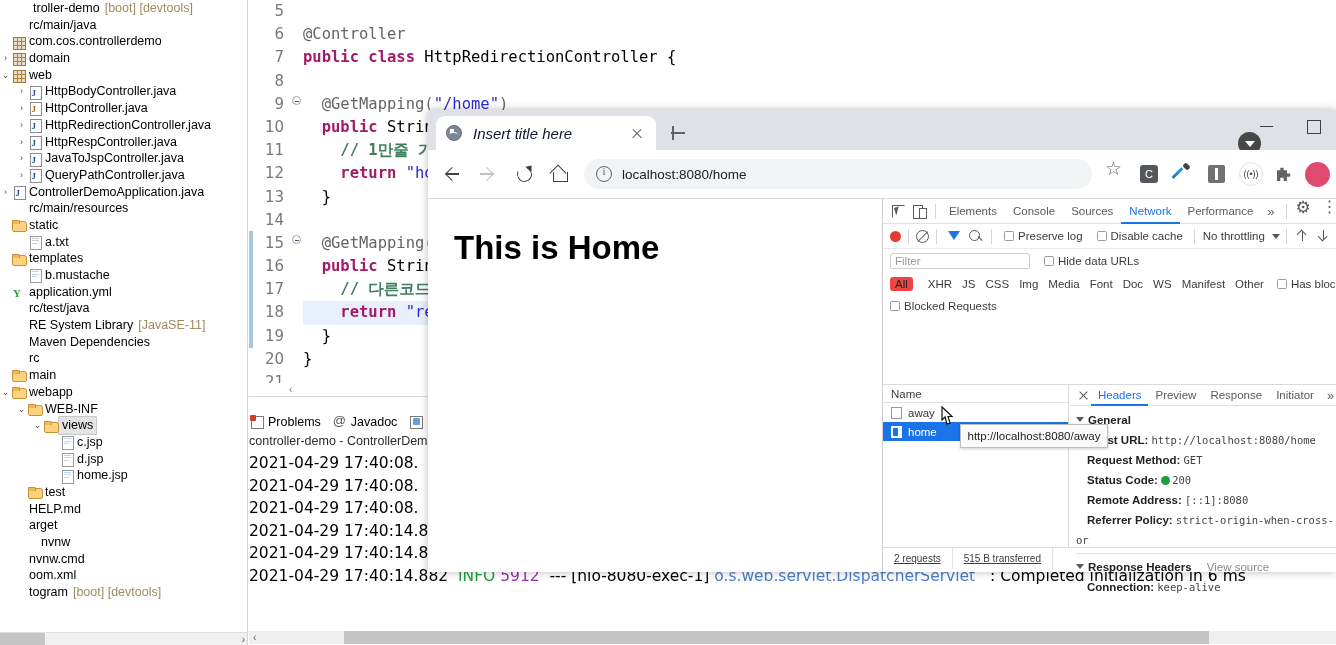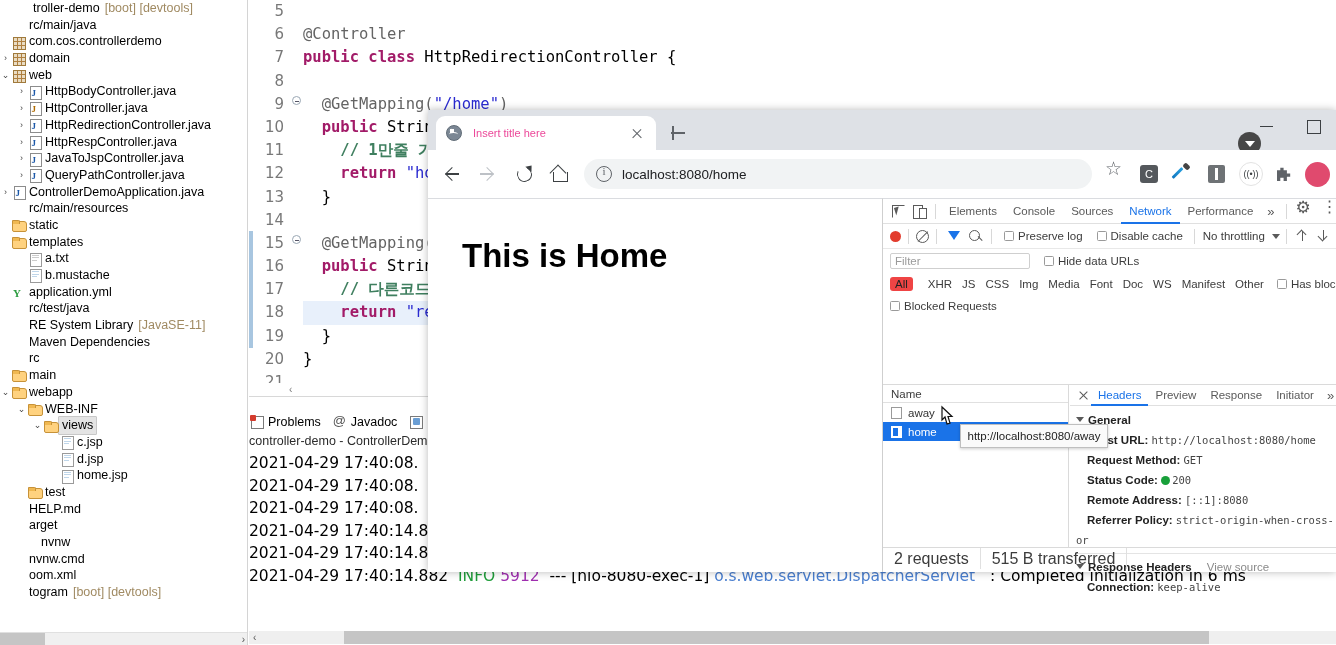--- a/index.html
+++ b/index.html
@@ -156,21 +156,21 @@
     position:absolute;left:8px;top:6px;width:220px;height:34px;background:#fff;
     border-radius:9px 9px 0 0;display:flex;align-items:center;padding:0 10px;
   }
   .favicon{
     width:16px;height:16px;border-radius:50%;
     background:radial-gradient(circle at 35% 35%, #fff 0 18%, #7b8794 19% 100%);
     border:1.5px solid #5f6b76; flex:0 0 16px; position:relative;
   }
   .favicon::after{content:"";position:absolute;left:2px;top:6px;width:9px;height:4px;
     border-top:1.5px solid #fff;border-radius:50%;}
-  .b-tab-title{flex:1;margin-left:11px;font-size:11px;color:#ec4899;overflow:hidden;white-space:nowrap;}
+  .b-tab-title{flex:1;margin-left:11px;font-size:15px;color:#0f172a;overflow:hidden;white-space:nowrap;font-style:italic;}
   .b-tab-close{width:18px;height:18px;position:relative;cursor:pointer;flex:0 0 18px;}
   .b-tab-close::before,.b-tab-close::after{content:"";position:absolute;left:3px;top:8.5px;
     width:12px;height:1.4px;background:#5f6368;}
   .b-tab-close::before{transform:rotate(45deg);} .b-tab-close::after{transform:rotate(-45deg);}
   .b-newtab{position:absolute;left:238px;top:11px;width:24px;height:24px;}
   .b-newtab::before,.b-newtab::after{content:"";position:absolute;background:#5f6368;}
   .b-newtab::before{left:5px;top:11px;width:14px;height:1.6px;}
   .b-newtab::after{left:6.2px;top:4.8px;width:1.6px;height:14px;}
   .b-wincontrols{position:absolute;right:0;top:0;height:40px;display:flex;align-items:flex-start;}
   .b-wc{width:46px;height:32px;position:relative;}
@@ -225,21 +225,21 @@
   .ico-puzzle::after{content:"";position:absolute;left:6px;top:6px;width:15px;height:15px;
     background:#5f6368;
     clip-path:polygon(0% 28%,22% 28%,22% 12%,44% 12%,44% 28%,66% 28%,66% 50%,88% 50%,88% 72%,66% 72%,66% 100%,44% 100%,44% 78%,22% 78%,22% 100%,0% 100%);}
   .ico-avatar{width:25px;height:25px;border-radius:50%;background:#e04a6e;flex:0 0 25px;margin-left:3px;}
 
   .b-content{
     position:absolute;left:0;top:88px;width:454px;height:374px;background:#fff;
     border-top:1px solid #dadce0;
   }
   .page-h1{
-    margin:16px;padding:22px 0 0 18px;font-size:33px;font-weight:bold;color:#000;
+    margin:8px;padding:22px 0 0 18px;font-size:33px;font-weight:bold;color:#000;
     font-family:"Liberation Sans", sans-serif;
   }
 
   
   .devtools{
     position:absolute;left:454px;top:88px;width:454px;height:374px;background:#fff;
     border-left:1px solid #cfcfcf;border-top:1px solid #dadce0;
     font-size:11.5px;color:#333;
   }
   .dt-toolbar{
@@ -341,21 +341,21 @@
     border-right:4px solid transparent;border-top:5px solid #5a5a5a;margin-right:4px;vertical-align:2px;}
   .hkey{font-weight:bold;color:#222;margin-left:11px;}
   .hval{font-family:"DejaVu Sans Mono", monospace;font-size:10.5px;color:#444;}
   .status-dot{display:inline-block;width:9px;height:9px;border-radius:50%;background:#18a03a;
     vertical-align:-1px;margin-right:2px;}
   .sec-div{height:1px;background:#e4e4e4;margin:3px 0 3px 0;}
   .view-src{color:#8a8a8a;margin-left:12px;}
 
   .dt-status{
     position:absolute;left:0;top:348px;width:454px;height:21px;border-top:1px solid #dadada;
-    display:flex;align-items:center;font-size:16px;color:#3c3c3c;
+    display:flex;align-items:center;font-size:10px;color:#3c3c3c;text-decoration:underline;
   }
   .dt-status .cell{padding:0 11px;border-right:1px solid #e0e0e0;line-height:21px;white-space:nowrap;}
 </style>
 </head>
 <body>
 
 <div id="root">
 
   <div class="ide">
 
@@ -424,29 +424,29 @@
         <div class="tree-row" style="padding-left: 0px;">
           <span class="arrow"></span>
           <span class="ic ic-none"></span>
           <span><span class="lbl">rc/main/resources</span></span>
         </div>
         <div class="tree-row" style="padding-left: 0px;">
           <span class="arrow"></span>
           <span class="ic ic-folder"></span>
           <span><span class="lbl">static</span></span>
         </div>
+        <div class="tree-row" style="padding-left: 16px;">
+          <span class="arrow"></span>
+          <span class="ic ic-file ic-txt"></span>
+          <span><span class="lbl">a.txt</span></span>
+        </div>
         <div class="tree-row" style="padding-left: 0px;">
           <span class="arrow"></span>
           <span class="ic ic-folder"></span>
           <span><span class="lbl">templates</span></span>
-        </div>
-        <div class="tree-row" style="padding-left: 16px;">
-          <span class="arrow"></span>
-          <span class="ic ic-file ic-txt"></span>
-          <span><span class="lbl">a.txt</span></span>
         </div>
         <div class="tree-row" style="padding-left: 16px;">
           <span class="arrow"></span>
           <span class="ic ic-file"></span>
           <span><span class="lbl">b.mustache</span></span>
         </div>
         <div class="tree-row" style="padding-left: 0px;">
           <span class="arrow"></span>
           <span class="ic ic-yml"></span>
           <span><span class="lbl">application.yml</span></span>

